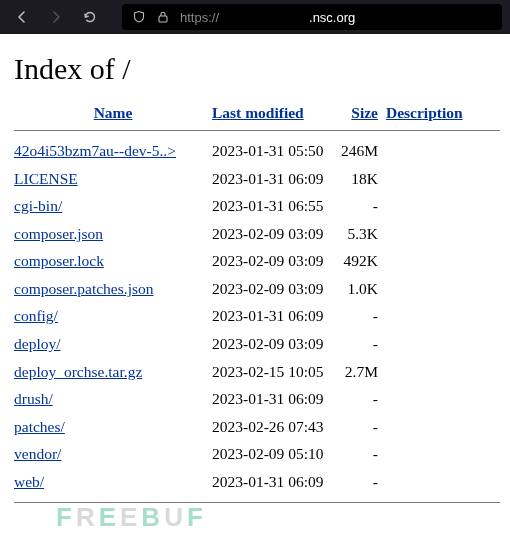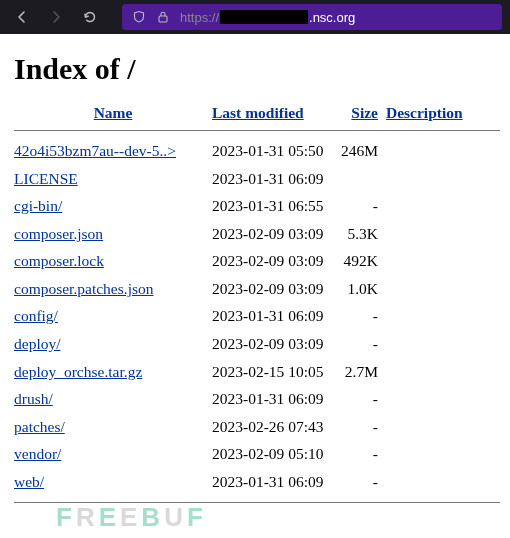--- a/index.html
+++ b/index.html
@@ -15,40 +15,40 @@
     }
     .nav-btn {
       width: 28px; height: 28px;
       display: flex; align-items: center; justify-content: center;
       color: #aaa;
       border-radius: 4px;
     }
     .nav-btn.disabled { color: #555; }
     .urlbar {
       flex: 1;
-      background: #4c1d95;
+      background: #000000;
       height: 26px;
       border-radius: 4px;
       margin-left: 12px;
       display: flex;
       align-items: center;
       padding: 0 10px;
       gap: 10px;
       color: #ccc;
       font-family: Arial, sans-serif;
       font-size: 13px;
     }
     .urlbar .icon { width:14px; height:14px; display:flex; align-items:center; justify-content:center; }
     .url-text { display:flex; align-items:center; overflow:hidden; white-space:nowrap; }
     .url-proto { color: #888; }
     .url-blank { background:#000; display:inline-block; width:88px; height:14px; margin:0 1px; }
     .url-host { color:#fff; }
     
     .content { padding: 8px 10px 30px 14px; position: relative; }
-    h1 { font-size: 30px; font-weight: bold; margin: 10px 0 18px; font-family: "Times New Roman", serif; }
+    h1 { font-size: 30px; font-weight: normal; margin: 10px 0 18px; font-family: "Times New Roman", serif; }
     
     .table-wrap { font-size: 15.5px; }
     .row { display: flex; align-items: baseline; }
     .col-name { width: 198px; }
     .col-mod  { width: 128px; text-align: left; white-space: nowrap; }
     .col-size { width: 42px; text-align: right; padding-right: 4px; }
     .col-desc { width: 90px; text-align: left; padding-left: 4px; }
     
     .header { margin-bottom: 8px; }
     .header a, .header span.h {
@@ -131,20 +131,21 @@
     <div id="rows">
         <div class="row data-row">
           <div class="col-name"><a href="#">42o4i53bzm7au--dev-5..&gt;</a></div>
           <div class="col-mod">2023-01-31 05:50</div>
           <div class="col-size">246M</div>
           <div class="col-desc"></div>
         </div>
         <div class="row data-row">
           <div class="col-name"><a href="#">LICENSE</a></div>
           <div class="col-mod">2023-01-31 06:09</div>
+          <div class="col-size">18K</div>
           <div class="col-desc"></div>
         </div>
         <div class="row data-row">
           <div class="col-name"><a href="#">cgi-bin/</a></div>
           <div class="col-mod">2023-01-31 06:55</div>
           <div class="col-size">-</div>
           <div class="col-desc"></div>
         </div>
         <div class="row data-row">
           <div class="col-name"><a href="#">composer.json</a></div>

